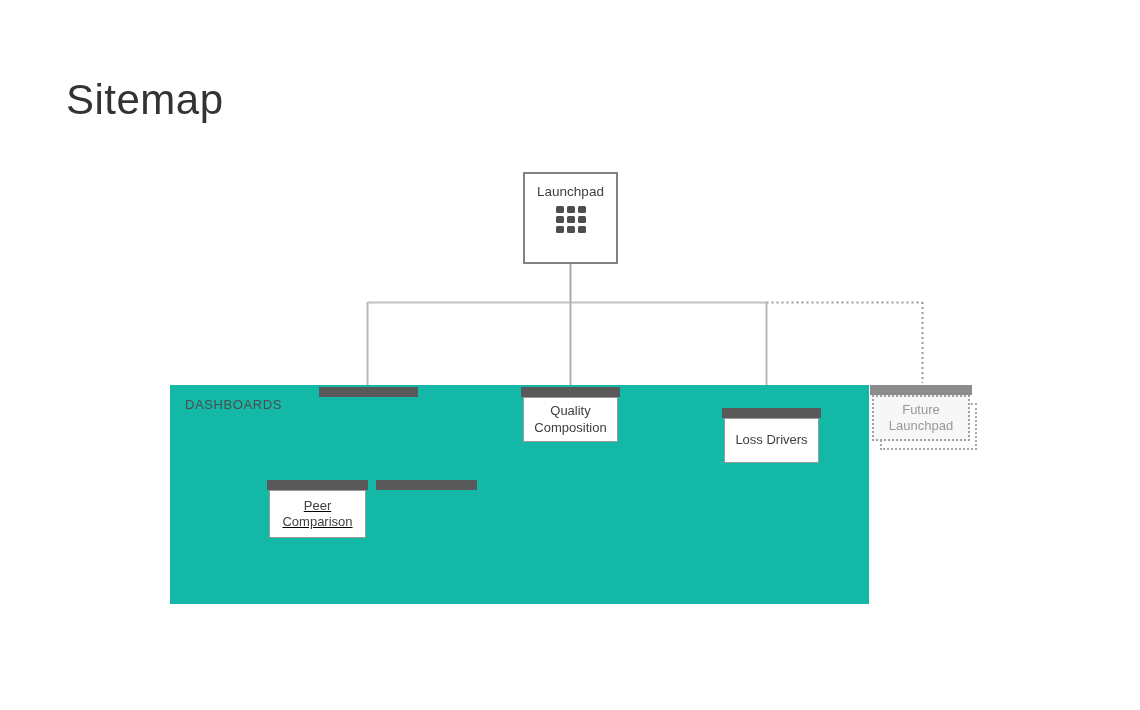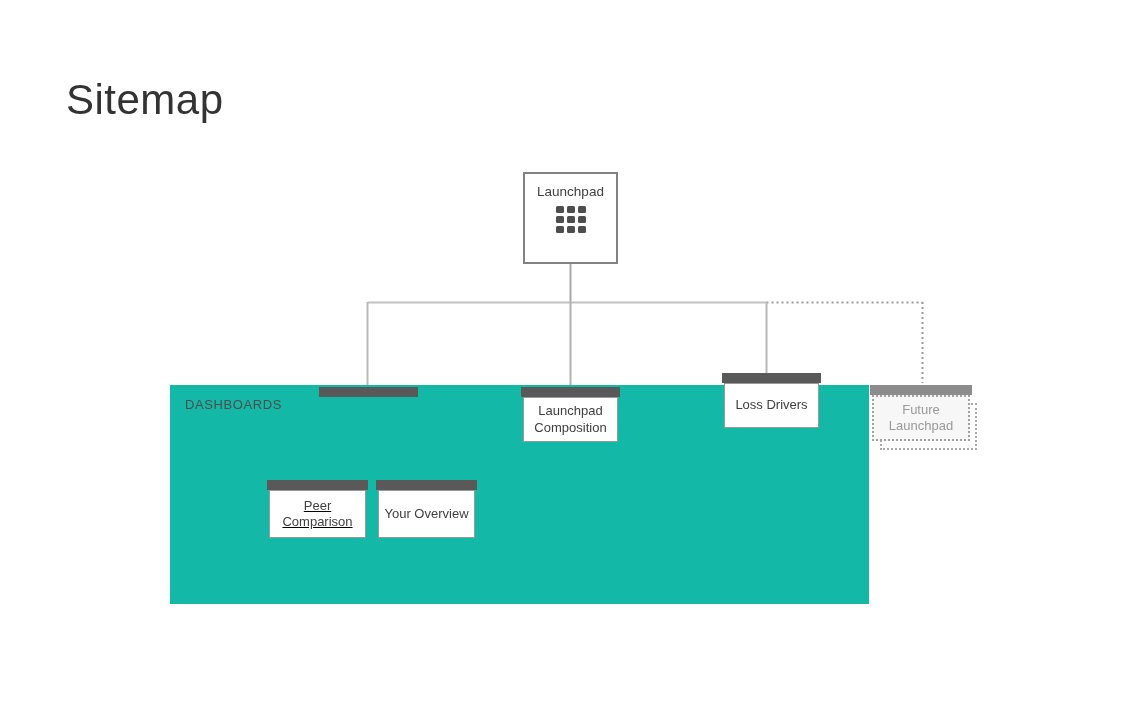--- a/index.html
+++ b/index.html
@@ -144,35 +144,34 @@
     </g>
   </svg>
 </div>
 
 <div class="node z2" style="left:321px; top:387px; width:95px;">
   <div class="bar"></div>
 </div>
 
 <div class="node z2" style="left:523px; top:387px; width:95px;">
   <div class="bar"></div>
-  <div class="body">Launchpad Composition</div>
+  <div class="body">Quality Composition</div>
 </div>
 
-<div class="node z2" style="left:724px; top:373px; width:95px;">
+<div class="node z2" style="left:724px; top:408px; width:95px;">
   <div class="bar"></div>
   <div class="body">Loss Drivers</div>
 </div>
 
 <div class="future-shadow z1"></div>
 <div class="node future z2" style="left:872px; top:385px; width:98px;">
   <div class="bar"></div>
   <div class="body">Future Launchpad</div>
 </div>
 
 <div class="node child z2" style="left:269px; top:480px; width:97px;text-decoration:underline;">
   <div class="bar"></div>
   <div class="body">Peer Comparison</div>
 </div>
 
 <div class="node child z2" style="left:378px; top:480px; width:97px;">
   <div class="bar"></div>
-  <div class="body">Your Overview</div>
 </div>
 
 </body></html>

